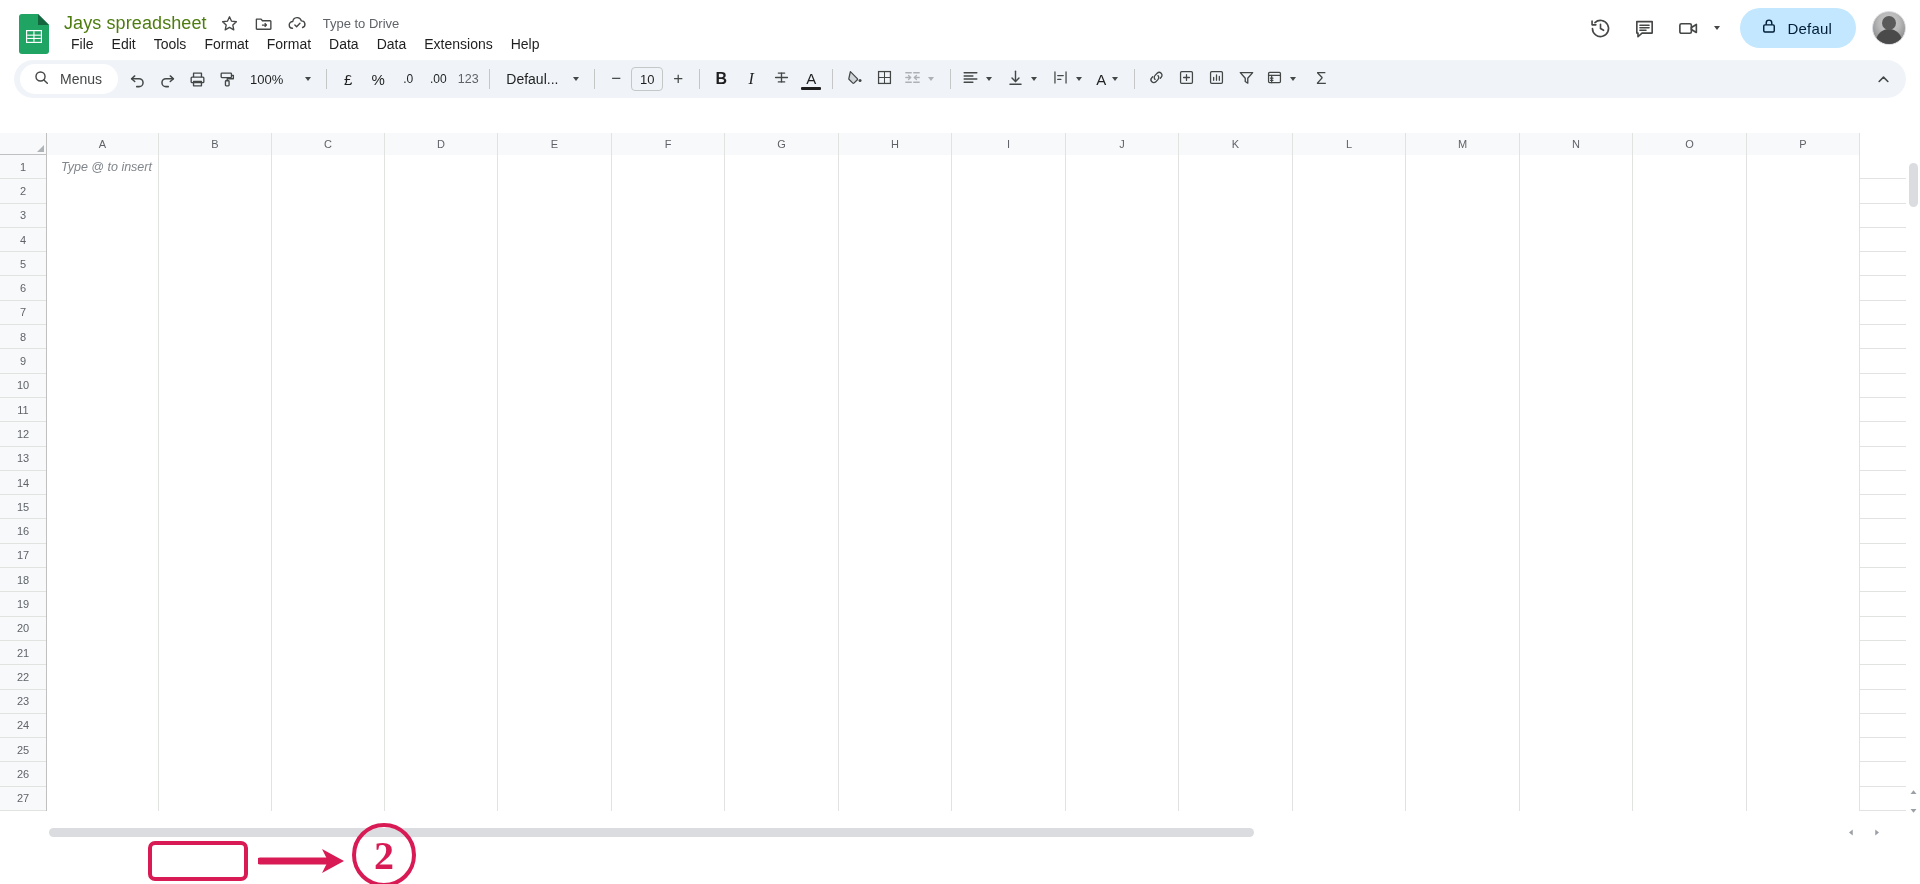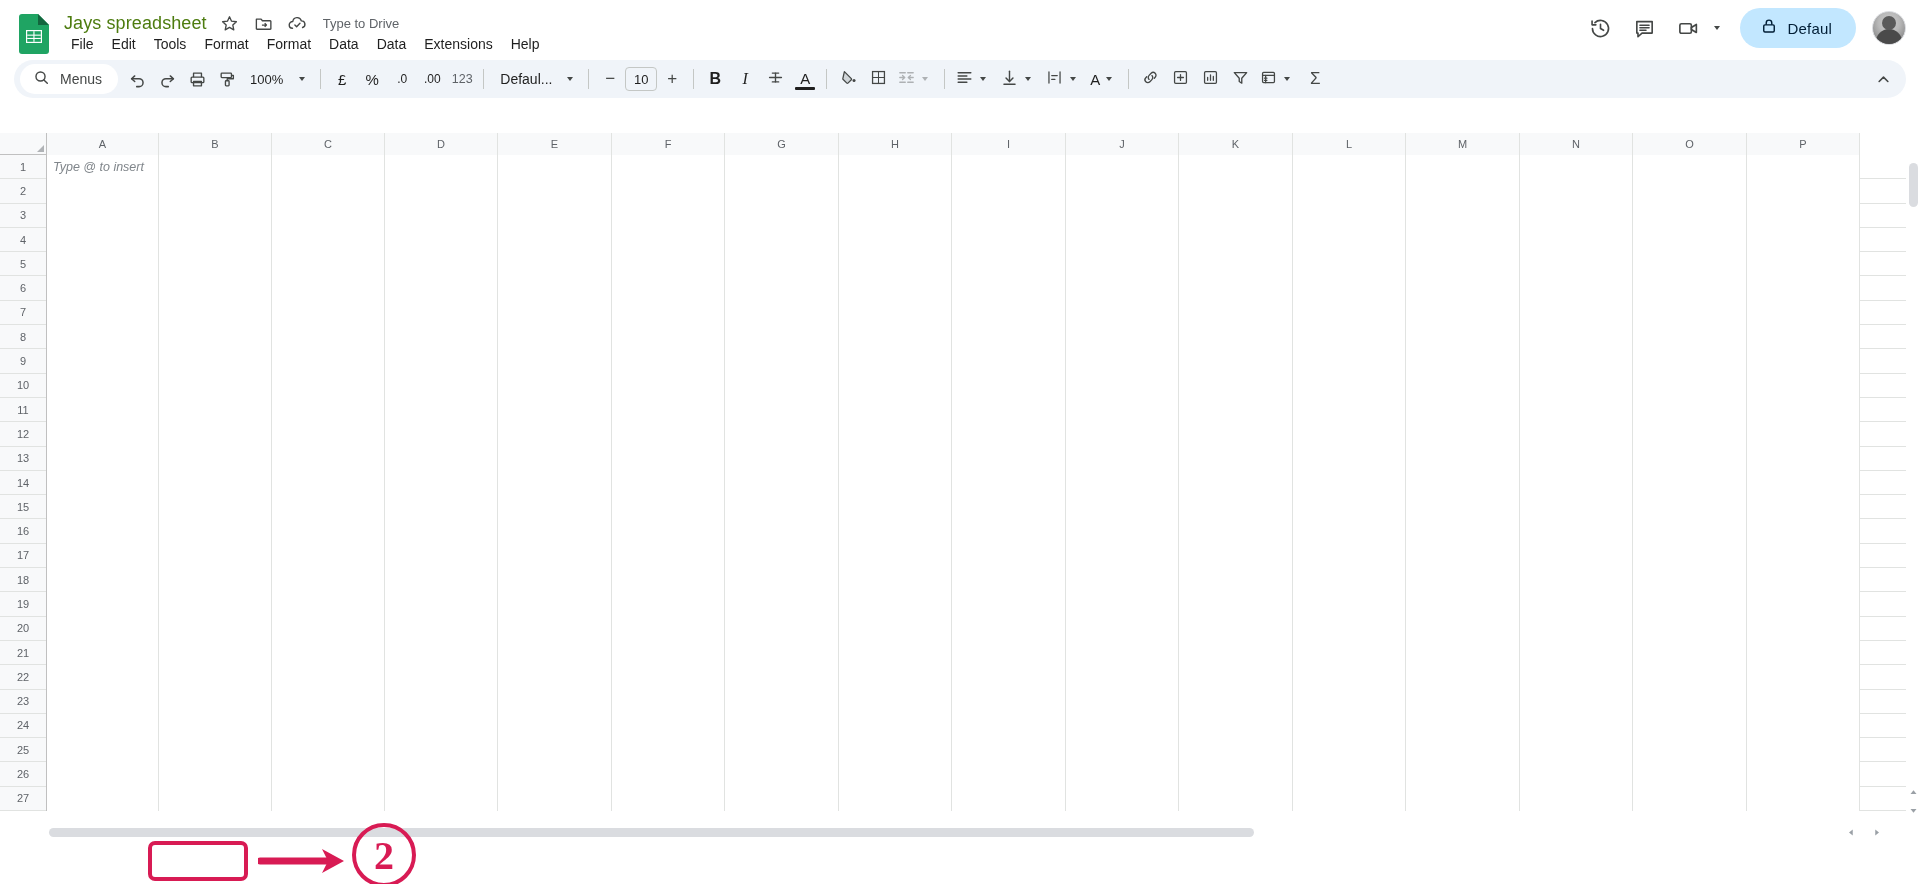--- a/index.html
+++ b/index.html
@@ -71,21 +71,21 @@
   }
   .menus-label { font-size: 14px; color: #444746; }
   .tb-btn {
     height: 30px; min-width: 30px; border-radius: 6px; display: flex;
     align-items: center; justify-content: center; cursor: pointer; padding: 0 4px;
     position: relative;
   }
   .tb-btn.disabled { opacity: 0.38; cursor: default; }
   .tb-sep { width: 1px; height: 20px; background: #c4c7c5; margin: 0 6px; flex: none; }
   .tb-text { font-size: 13px; color: #1f1f1f; }
-  .zoom-ctl { display: flex; align-items: center; gap: 10px; height: 30px; border-radius: 6px; cursor: pointer; padding: 0 3px 0 8px; }
+  .zoom-ctl { display: flex; align-items: center; gap: 16px; height: 30px; border-radius: 6px; cursor: pointer; padding: 0 3px 0 8px; }
   .font-ctl { display: flex; align-items: center; height: 30px; border-radius: 6px; cursor: pointer; padding: 0 3px 0 10px; min-width: 92px; }
   .font-name { font-size: 14px; color: #1f1f1f; flex: 1; }
   .fs-box {
     width: 32px; height: 24px; border: 1px solid #c4c7c5; border-radius: 4px;
     display: flex; align-items: center; justify-content: center;
     font-size: 13px; color: #1f1f1f; background: #f0f4f9; cursor: text;
   }
   .caret { width: 0; height: 0; border-left: 4px solid transparent; border-right: 4px solid transparent; border-top: 5px solid #444746; }
   .caret.sm { border-left-width: 3.5px; border-right-width: 3.5px; border-top-width: 4.5px; }
   .collapse-btn { position: absolute; right: 8px; top: 4px; width: 30px; height: 30px; border-radius: 6px; display: flex; align-items: center; justify-content: center; cursor: pointer; }
@@ -119,21 +119,21 @@
   }
   .rowhead { position: absolute; left: 0; top: 22px; width: 47px; background: #f8f9fa; border-right: 1px solid #c0c0c0; }
   .rowcell {
     height: 24.3px; border-bottom: 1px solid #e1e3e1; display: flex; align-items: center; justify-content: center;
     font-size: 11px; color: #5f6368; cursor: pointer; background: #f8f9fa;
   }
   .cells { position: absolute; left: 47px; top: 22px; right: 0; bottom: 0; }
   .gridrow { display: flex; height: 24.3px; border-bottom: 1px solid #e1e3e1; }
   .cell { height: 24.3px; border-right: 1px solid #e1e3e1; flex: none; background: #ffffff; }
   .cell.a1 { display: flex; align-items: center; padding-left: 6px; }
-  .ghost-hint { font-size: 12.5px; color: #80868b; font-style: italic; white-space: nowrap; }
+  .ghost-hint { font-size: 12.5px; color: #80868b; font-style: italic; white-space: nowrap; margin-left: 8px; }
 
   
   .vscroll { position: absolute; right: 0; top: 155px; width: 14px; height: 660px; background: #ffffff; }
   .vthumb { position: absolute; left: 3px; top: 8px; width: 9px; height: 44px; background: #dadce0; border-radius: 5px; cursor: pointer; }
   .vsmall { position: absolute; right: 1px; width: 12px; height: 13px; display: flex; align-items: center; justify-content: center; cursor: pointer; }
   .hscroll { position: absolute; left: 47px; top: 826px; width: 1230px; height: 13px; }
   .hthumb { position: absolute; left: 2px; top: 2px; width: 1205px; height: 9px; background: #dadce0; border-radius: 5px; cursor: pointer; }
   .harrows { position: absolute; right: 36px; top: 826px; width: 80px; height: 13px; display: flex; gap: 14px; align-items: center; justify-content: flex-end; }
   .harrow { width: 13px; height: 13px; display: flex; align-items: center; justify-content: center; cursor: pointer; }
 

